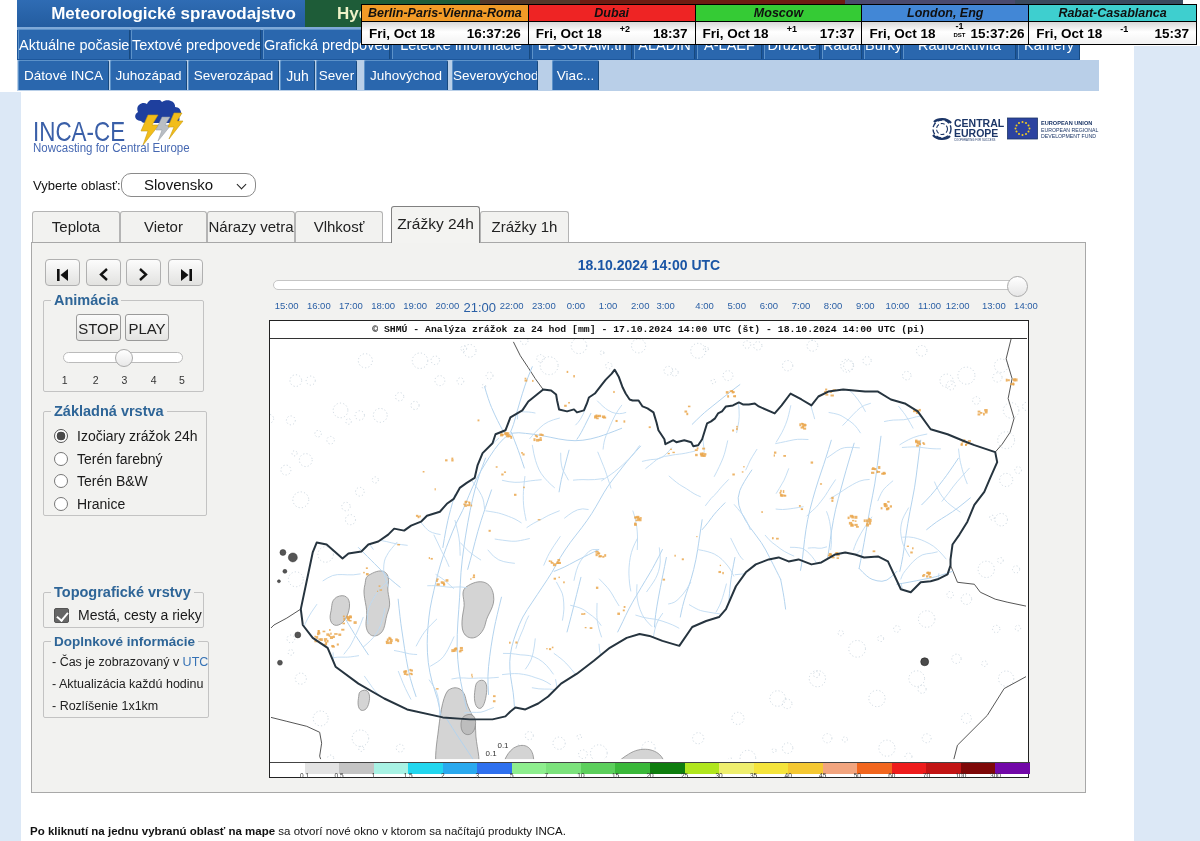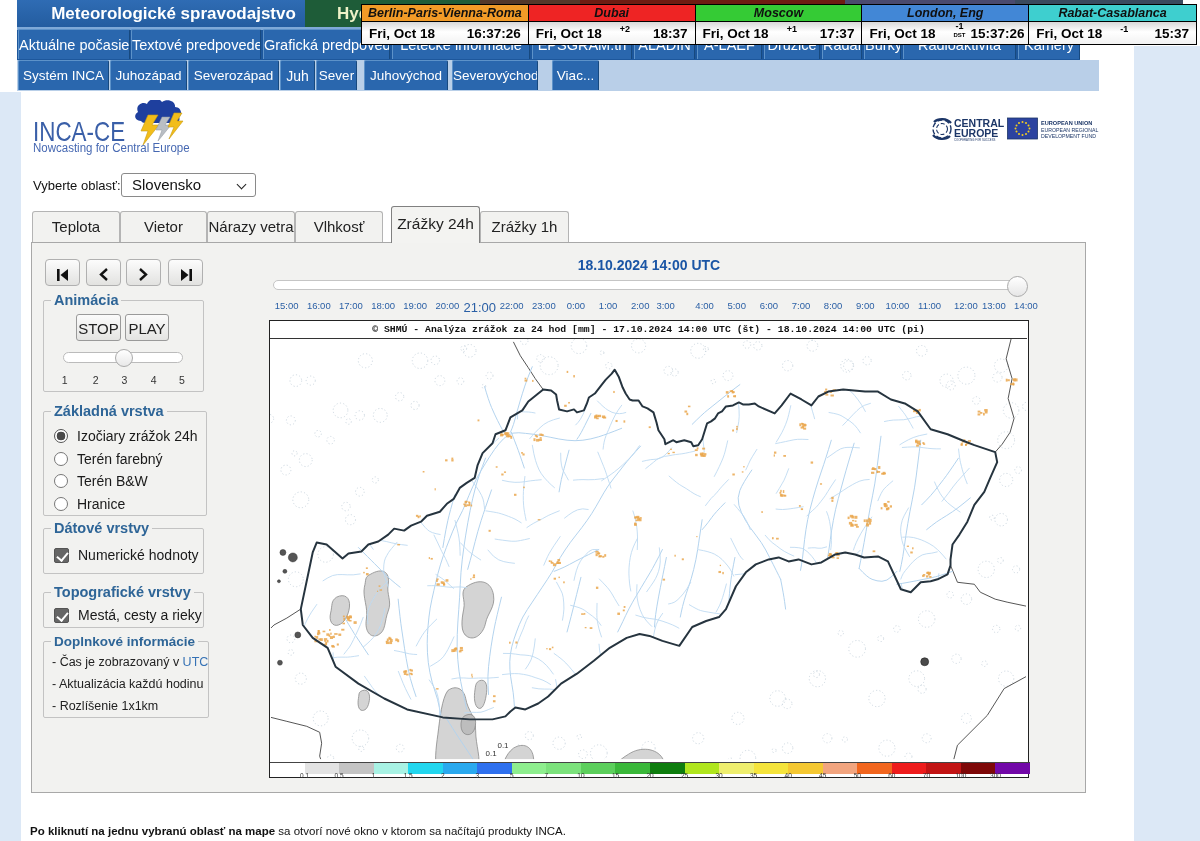--- a/index.html
+++ b/index.html
@@ -20,21 +20,21 @@
 .cpan:last-child{border-right:none}
 .chead{height:17px;font-size:12.5px;font-weight:bold;font-style:italic;color:#101010;text-align:center;line-height:17px;border-bottom:1px solid #000}
 .ctime{height:22px;background:linear-gradient(#d8d8d8,#ffffff 45%,#f2f2f2);color:#000;font-weight:bold;font-size:13.5px;display:flex;align-items:center;padding:0 7px;position:relative}
 .cdate{flex:0 0 auto}
 .ctm{margin-left:auto}
 .off{display:inline-flex;flex-direction:column;align-items:center;margin-left:18px;margin-right:5px;line-height:1}
 .o1{font-size:9px;font-weight:bold;position:relative;top:-4px}
 .o2{font-size:6px;font-weight:bold;position:relative;top:-3px}
 
 #sellab{position:absolute;left:33px;top:178px;font-size:13px;color:#111}
-#selbox{position:absolute;left:121px;top:173px;width:135px;height:24px;border:1px solid #8a8a8a;border-radius:3px;background:#fff;font-size:15px;color:#111;line-height:22px;padding-left:10px}
+#selbox{position:absolute;left:121px;top:173px;width:135px;height:24px;border:1px solid #8a8a8a;border-radius:10px;background:#fff;font-size:15px;color:#111;line-height:22px;padding-left:22px}
 #selbox:after{content:"";position:absolute;right:10px;top:7px;border-left:1.8px solid #222;border-bottom:1.8px solid #222;width:6px;height:6px;transform:rotate(-45deg)}
 
 .tab{position:absolute;top:211px;height:31px;background:#f2f2f0;border:1px solid #b4b4b4;border-bottom:none;font-size:15px;color:#222;text-align:center;line-height:30px;border-radius:3px 3px 0 0}
 .tab.active{top:206px;height:37px;background:#f3f3f1;border:1px solid #808080;border-bottom:none;font-weight:normal;font-size:15.5px;line-height:34px;z-index:5}
 
 #panel{position:absolute;left:31px;top:242px;width:1055px;height:551px;background:#f2f2f0;border:1px solid #a8a8a8}
 .navbtns{position:absolute;left:0;top:0}
 .nbtn{position:absolute;top:16px;width:35px;height:27px;background:linear-gradient(#fcfcfc,#e2e2e0);border:1px solid #b0b0b0;border-radius:4px;text-align:center;padding-top:7px}
 .btn{background:linear-gradient(#fbfbfb,#e4e4e2);border:1px solid #9a9a9a;border-radius:3px;font-size:15px;color:#222;text-align:center}
 .fs{position:absolute;border:1px solid #c3c3c3;border-radius:2px;background:transparent}
@@ -77,21 +77,21 @@
 <div class="ntab" style="left:263px;top:29px;width:127px;height:30px;line-height:30px;font-size:14.5px">Grafická predpoveď</div>
 <div class="ntab" style="left:392px;top:29px;width:138px;height:30px;line-height:30px;font-size:14.5px">Letecké informácie</div>
 <div class="ntab" style="left:532px;top:29px;width:100px;height:30px;line-height:30px;font-size:14.5px">EPSGRAM.tn</div>
 <div class="ntab" style="left:634px;top:29px;width:61px;height:30px;line-height:30px;font-size:14.5px">ALADIN</div>
 <div class="ntab" style="left:697px;top:29px;width:65px;height:30px;line-height:30px;font-size:14.5px">A-LAEF</div>
 <div class="ntab" style="left:764px;top:29px;width:56px;height:30px;line-height:30px;font-size:14.5px">Družice</div>
 <div class="ntab" style="left:822px;top:29px;width:40px;height:30px;line-height:30px;font-size:14.5px">Radary</div>
 <div class="ntab" style="left:864px;top:29px;width:37px;height:30px;line-height:30px;font-size:14.5px">Búrky</div>
 <div class="ntab" style="left:903px;top:29px;width:113px;height:30px;line-height:30px;font-size:14.5px">Rádioaktivita</div>
 <div class="ntab" style="left:1018px;top:29px;width:62px;height:30px;line-height:30px;font-size:14.5px">Kamery</div>
-<div class="ntab" style="left:18px;top:60px;width:91px;height:30px;line-height:30px;font-size:13.5px">Systém INCA</div>
+<div class="ntab" style="left:18px;top:60px;width:91px;height:30px;line-height:30px;font-size:13.5px">Dátové INCA</div>
 <div class="ntab" style="left:110px;top:60px;width:77px;height:30px;line-height:30px;font-size:13.5px">Juhozápad</div>
 <div class="ntab" style="left:188px;top:60px;width:91px;height:30px;line-height:30px;font-size:13.5px">Severozápad</div>
 <div class="ntab" style="left:280px;top:60px;width:35px;height:30px;line-height:30px;font-size:14px">Juh</div>
 <div class="ntab" style="left:316px;top:60px;width:41px;height:30px;line-height:30px;font-size:13.5px">Sever</div>
 <div class="ntab" style="left:364px;top:60px;width:84px;height:30px;line-height:30px;font-size:13.5px">Juhovýchod</div>
 <div class="ntab" style="left:452px;top:60px;width:86px;height:30px;line-height:30px;font-size:13.5px">Severovýchod</div>
 <div class="ntab" style="left:552px;top:60px;width:47px;height:30px;line-height:30px;font-size:13.5px">Viac...</div>
 <div id="clocks">
 <div class="cpan">
       <div class="chead" style="background:#f29b27">Berlin-Paris-Vienna-Roma</div>
@@ -224,24 +224,20 @@
       <div class="snum" style="left:104.6px">4</div>
   <div class="snum" style="left:132.9px">5</div>
 </fieldset>
 <fieldset class="fs" style="left:11px;top:160px;width:164px;height:113px">
   <legend>Základná vrstva</legend>
   <div class="row" style="margin-top:8px"><span class="radio checked"></span>Izočiary zrážok 24h</div>
   <div class="row" style="margin-top:4.5px"><span class="radio"></span>Terén farebný</div>
   <div class="row" style="margin-top:4.5px"><span class="radio"></span>Terén B&amp;W</div>
   <div class="row" style="margin-top:4.5px"><span class="radio"></span>Hranice</div>
 </fieldset>
-<fieldset class="fs" style="left:11px;top:277px;width:161px;height:54px">
-  <legend>Dátové vrstvy</legend>
-  <div class="row" style="margin-top:10px"><span class="check"></span>Numerické hodnoty</div>
-</fieldset>
 <fieldset class="fs" style="left:11px;top:341px;width:161px;height:44px">
   <legend>Topografické vrstvy</legend>
   <div class="row" style="margin-top:6px"><span class="check"></span>Mestá, cesty a rieky</div>
 </fieldset>
 <fieldset class="fs" style="left:11px;top:391px;width:161px;height:84px">
   <legend style="font-size:13.5px">Doplnkové informácie</legend>
   <div class="irow" style="margin-top:6px">- Čas je zobrazovaný v <span style="color:#3672b5">UTC</span></div>
   <div class="irow">- Aktualizácia každú hodinu</div>
   <div class="irow">- Rozlíšenie 1x1km</div>
 </fieldset>
@@ -264,21 +260,21 @@
 <div style="position:absolute;left:355.2px;top:57px;width:32px;text-align:center;font-size:9.5px;color:#2a5fa5">2:00</div>
 <div style="position:absolute;left:387.4px;top:57px;width:32px;text-align:left;font-size:9.5px;color:#2a5fa5">3:00</div>
 <div style="position:absolute;left:419.6px;top:57px;width:32px;text-align:center;font-size:9.5px;color:#2a5fa5">4:00</div>
 <div style="position:absolute;left:451.7px;top:57px;width:32px;text-align:center;font-size:9.5px;color:#2a5fa5">5:00</div>
 <div style="position:absolute;left:483.9px;top:57px;width:32px;text-align:center;font-size:9.5px;color:#2a5fa5">6:00</div>
 <div style="position:absolute;left:516.0px;top:57px;width:32px;text-align:center;font-size:9.5px;color:#2a5fa5">7:00</div>
 <div style="position:absolute;left:548.1px;top:57px;width:32px;text-align:center;font-size:9.5px;color:#2a5fa5">8:00</div>
 <div style="position:absolute;left:580.3px;top:57px;width:32px;text-align:center;font-size:9.5px;color:#2a5fa5">9:00</div>
 <div style="position:absolute;left:612.5px;top:57px;width:32px;text-align:center;font-size:9.5px;color:#2a5fa5">10:00</div>
 <div style="position:absolute;left:644.6px;top:57px;width:32px;text-align:center;font-size:9.5px;color:#2a5fa5">11:00</div>
-<div style="position:absolute;left:676.8px;top:57px;width:32px;text-align:right;font-size:9.5px;color:#2a5fa5">12:00</div>
+<div style="position:absolute;left:676.8px;top:57px;width:32px;text-align:left;font-size:9.5px;color:#2a5fa5">12:00</div>
 <div style="position:absolute;left:708.9px;top:57px;width:32px;text-align:center;font-size:9.5px;color:#2a5fa5">13:00</div>
 <div style="position:absolute;left:741.0px;top:57px;width:32px;text-align:center;font-size:9.5px;color:#2a5fa5">14:00</div>
 <div id="mapbox">
 <svg width="757" height="455" viewBox="0 0 760 458" style="position:absolute;left:0;top:0">
 <rect x="0" y="0" width="760" height="458" fill="#ffffff"></rect>
 <circle cx="40" cy="60" r="4.6" fill="none" stroke="#c3cfd9" stroke-width="0.8" stroke-dasharray="1.2,2.2"></circle>
 <circle cx="95" cy="40" r="7.1" fill="none" stroke="#c3cfd9" stroke-width="0.8" stroke-dasharray="1.2,2.2"></circle>
 <circle cx="145" cy="85" r="4.1" fill="none" stroke="#c3cfd9" stroke-width="0.8" stroke-dasharray="1.2,2.2"></circle>
 <circle cx="129.47503639941039" cy="76.20521393798761" r="4.2" fill="none" stroke="#c3cfd9" stroke-width="0.8" stroke-dasharray="1.2,2.2"></circle>
 <circle cx="60" cy="120" r="3.8" fill="none" stroke="#c3cfd9" stroke-width="0.8" stroke-dasharray="1.2,2.2"></circle>

